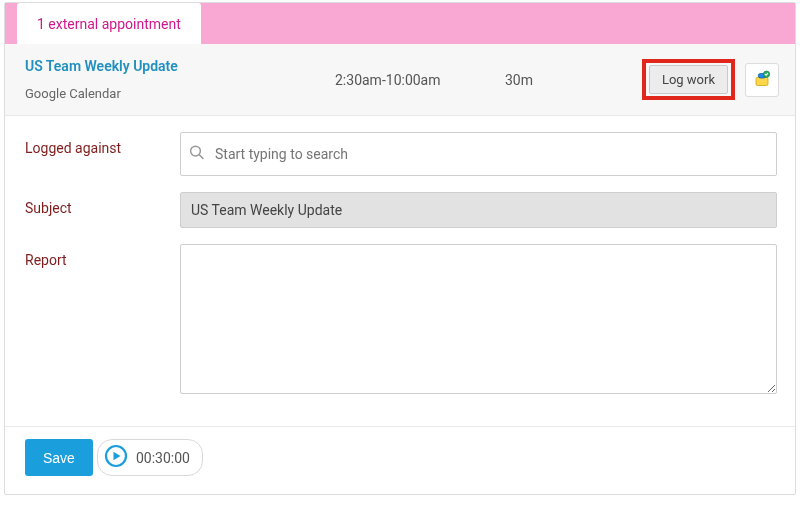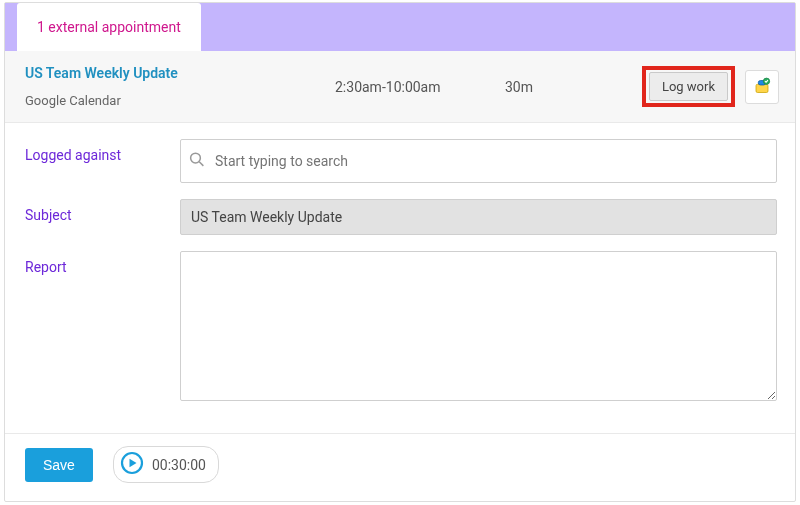--- a/index.html
+++ b/index.html
@@ -14,22 +14,22 @@
     position: relative;
     overflow: hidden;
   }
   .app {
     margin: 2px 4px 0 4px;
     border: 1px solid #ddd;
     border-radius: 2px;
     background: #fff;
   }
   .tabbar {
-    background: #c4b5fd;
-    height: 48px;
+    background: #f9a8d4;
+    height: 41px;
     position: relative;
   }
   .tab {
     position: absolute;
     left: 12px;
     top: 0;
     bottom: 0;
     display: flex;
     align-items: center;
     padding: 0 20px;
@@ -78,21 +78,21 @@
     border-radius: 3px;
     background: #fff;
     display: flex;
     align-items: center;
     justify-content: center;
     cursor: pointer;
   }
 
   .form { padding: 16px 18px 8px 20px; }
   .row { display: flex; margin-bottom: 16px; }
-  .label { flex: 0 0 155px; padding-top: 8px; color: #6d28d9; font-size: 14px; }
+  .label { flex: 0 0 155px; padding-top: 8px; color: #7f1d1d; font-size: 14px; }
   .field { flex: 1; position: relative; }
   .input, .textarea {
     width: 100%;
     border: 1px solid #cfcfcf;
     border-radius: 2px;
     font-size: 14px;
     font-family: inherit;
     color: #444;
   }
   .input { height: 44px; padding: 0 10px; }
@@ -117,22 +117,21 @@
     height: 150px;
     padding: 8px 10px;
     resize: vertical;
     display: block;
   }
 
   .footer {
     border-top: 1px solid #e9e9e9;
     padding: 12px 20px 18px 20px;
     display: flex;
-    align-items: center;
-    gap: 20px;
+    gap: 4px;
   }
   .btn-save {
     background: #1a9fdc;
     border: none;
     color: #fff;
     font-size: 14px;
     padding: 9px 18px;
     border-radius: 3px;
     cursor: pointer;
   }

